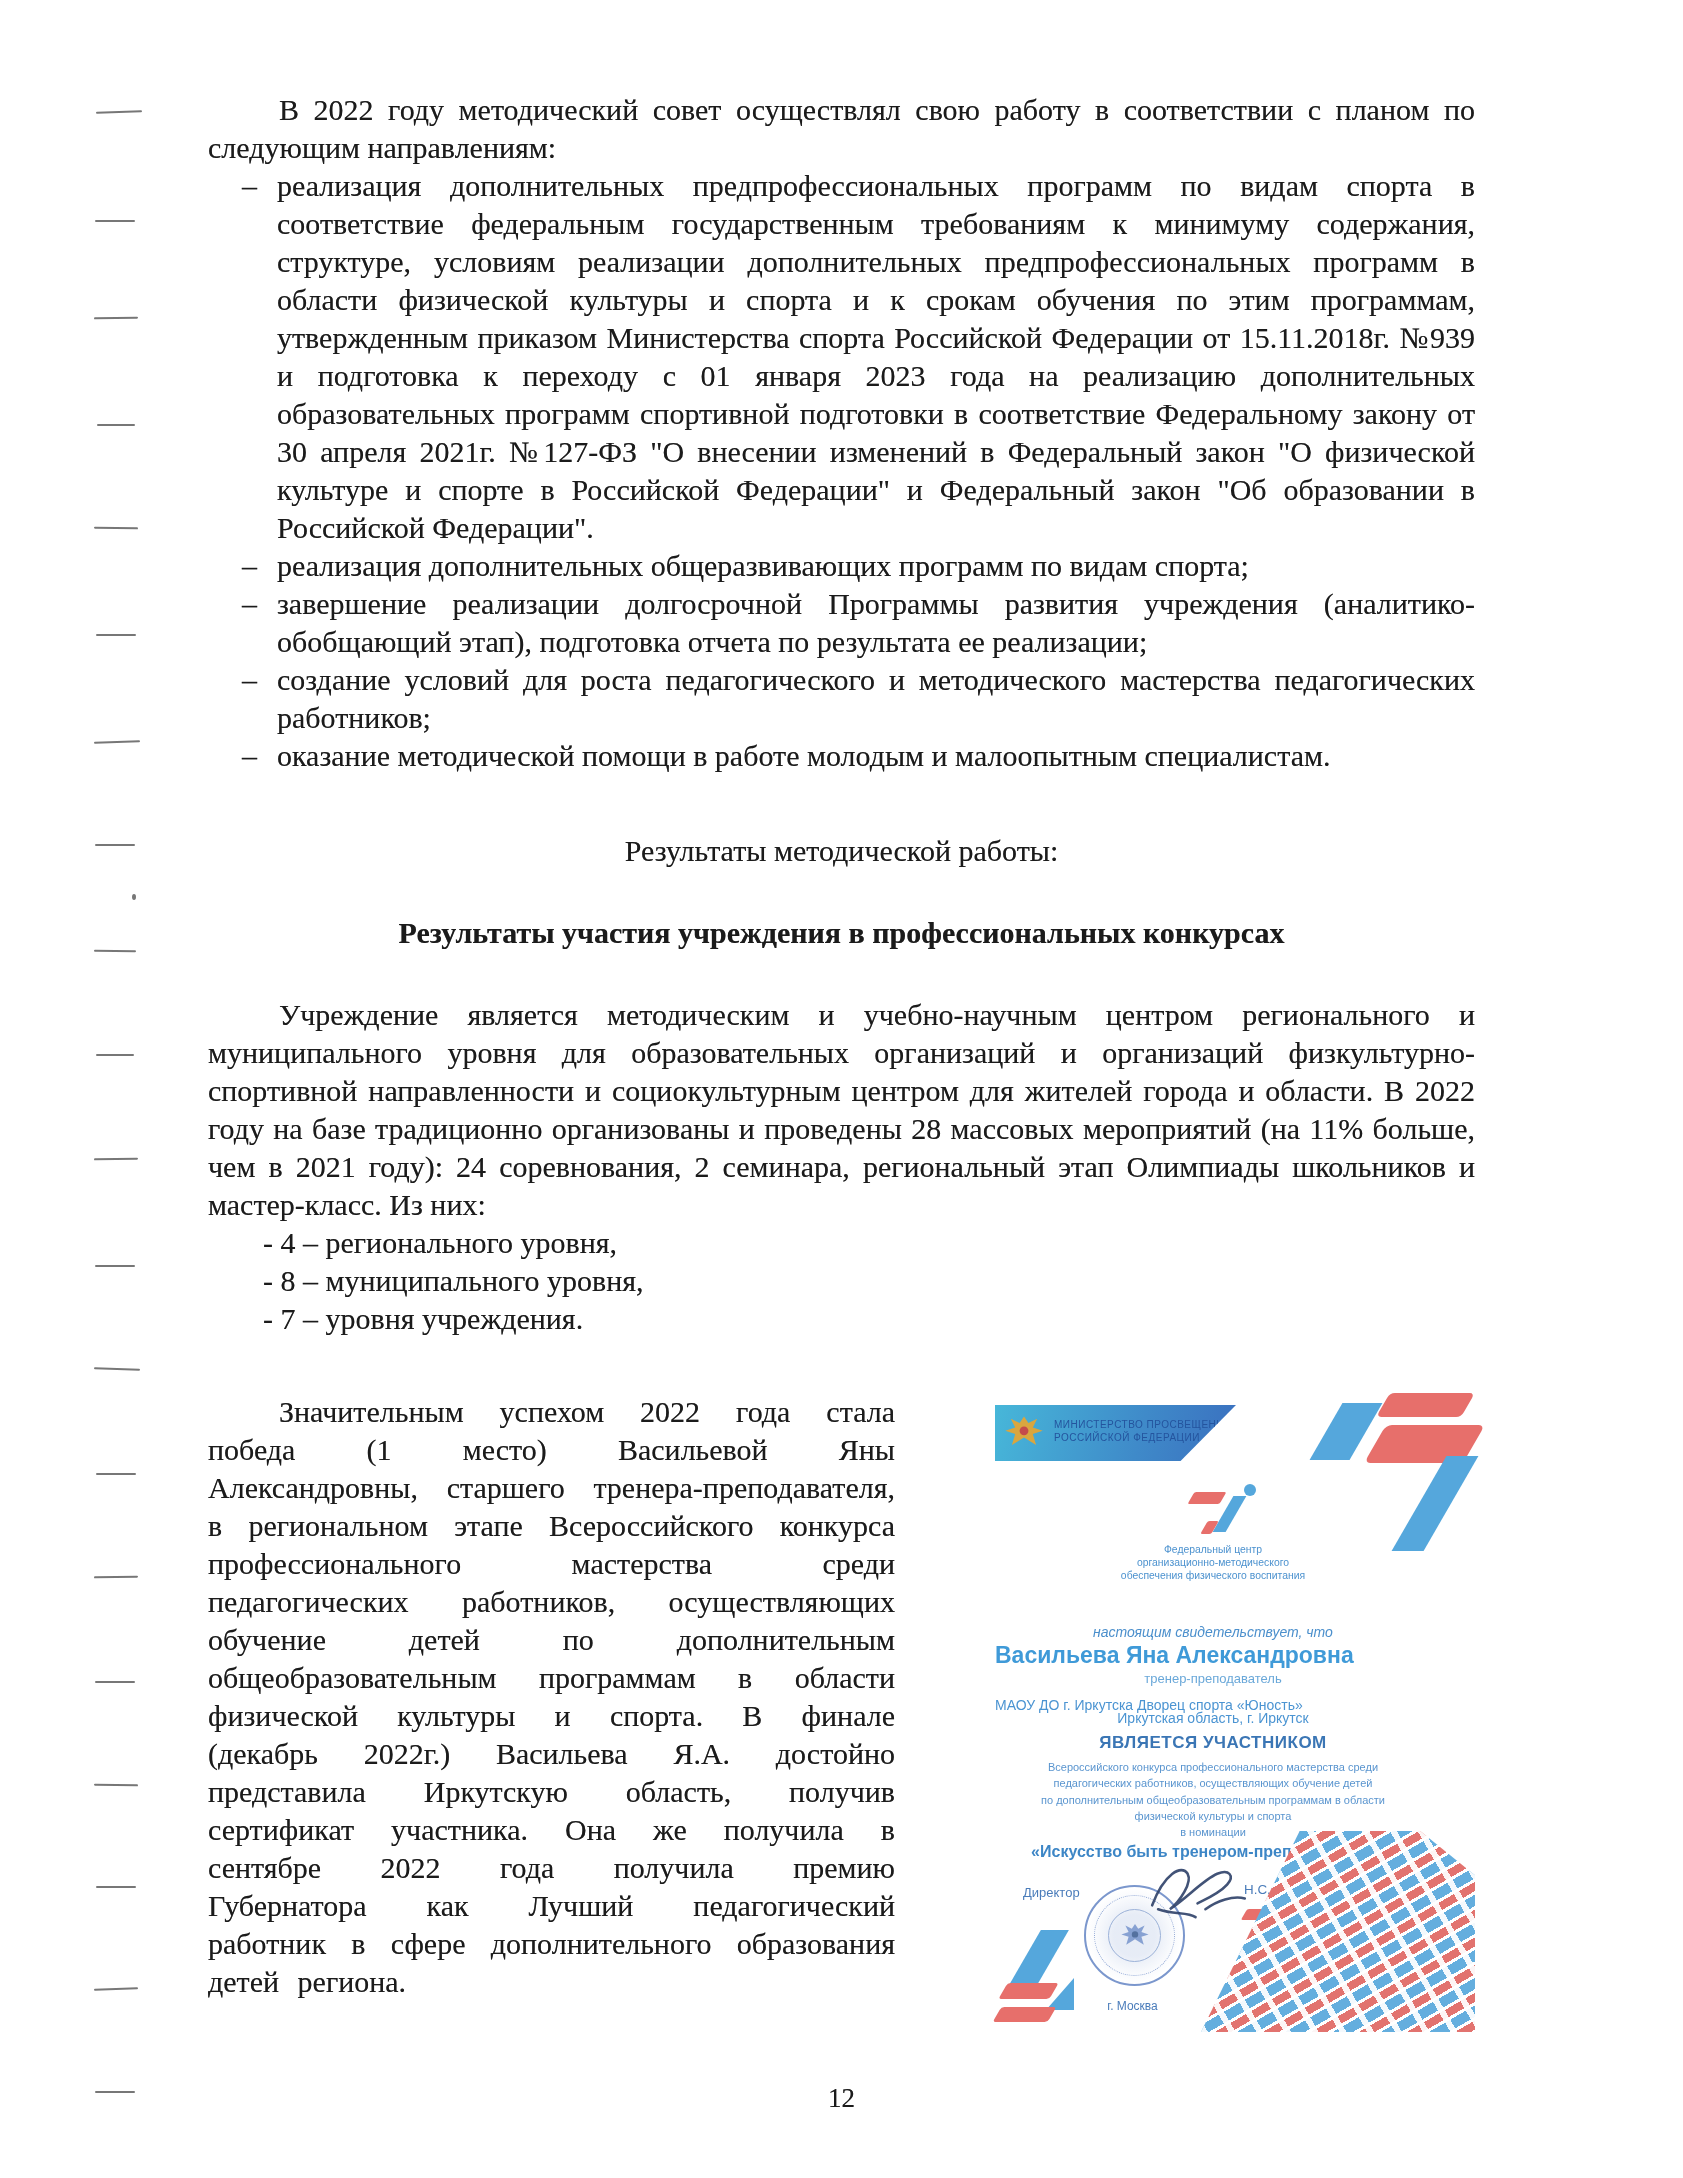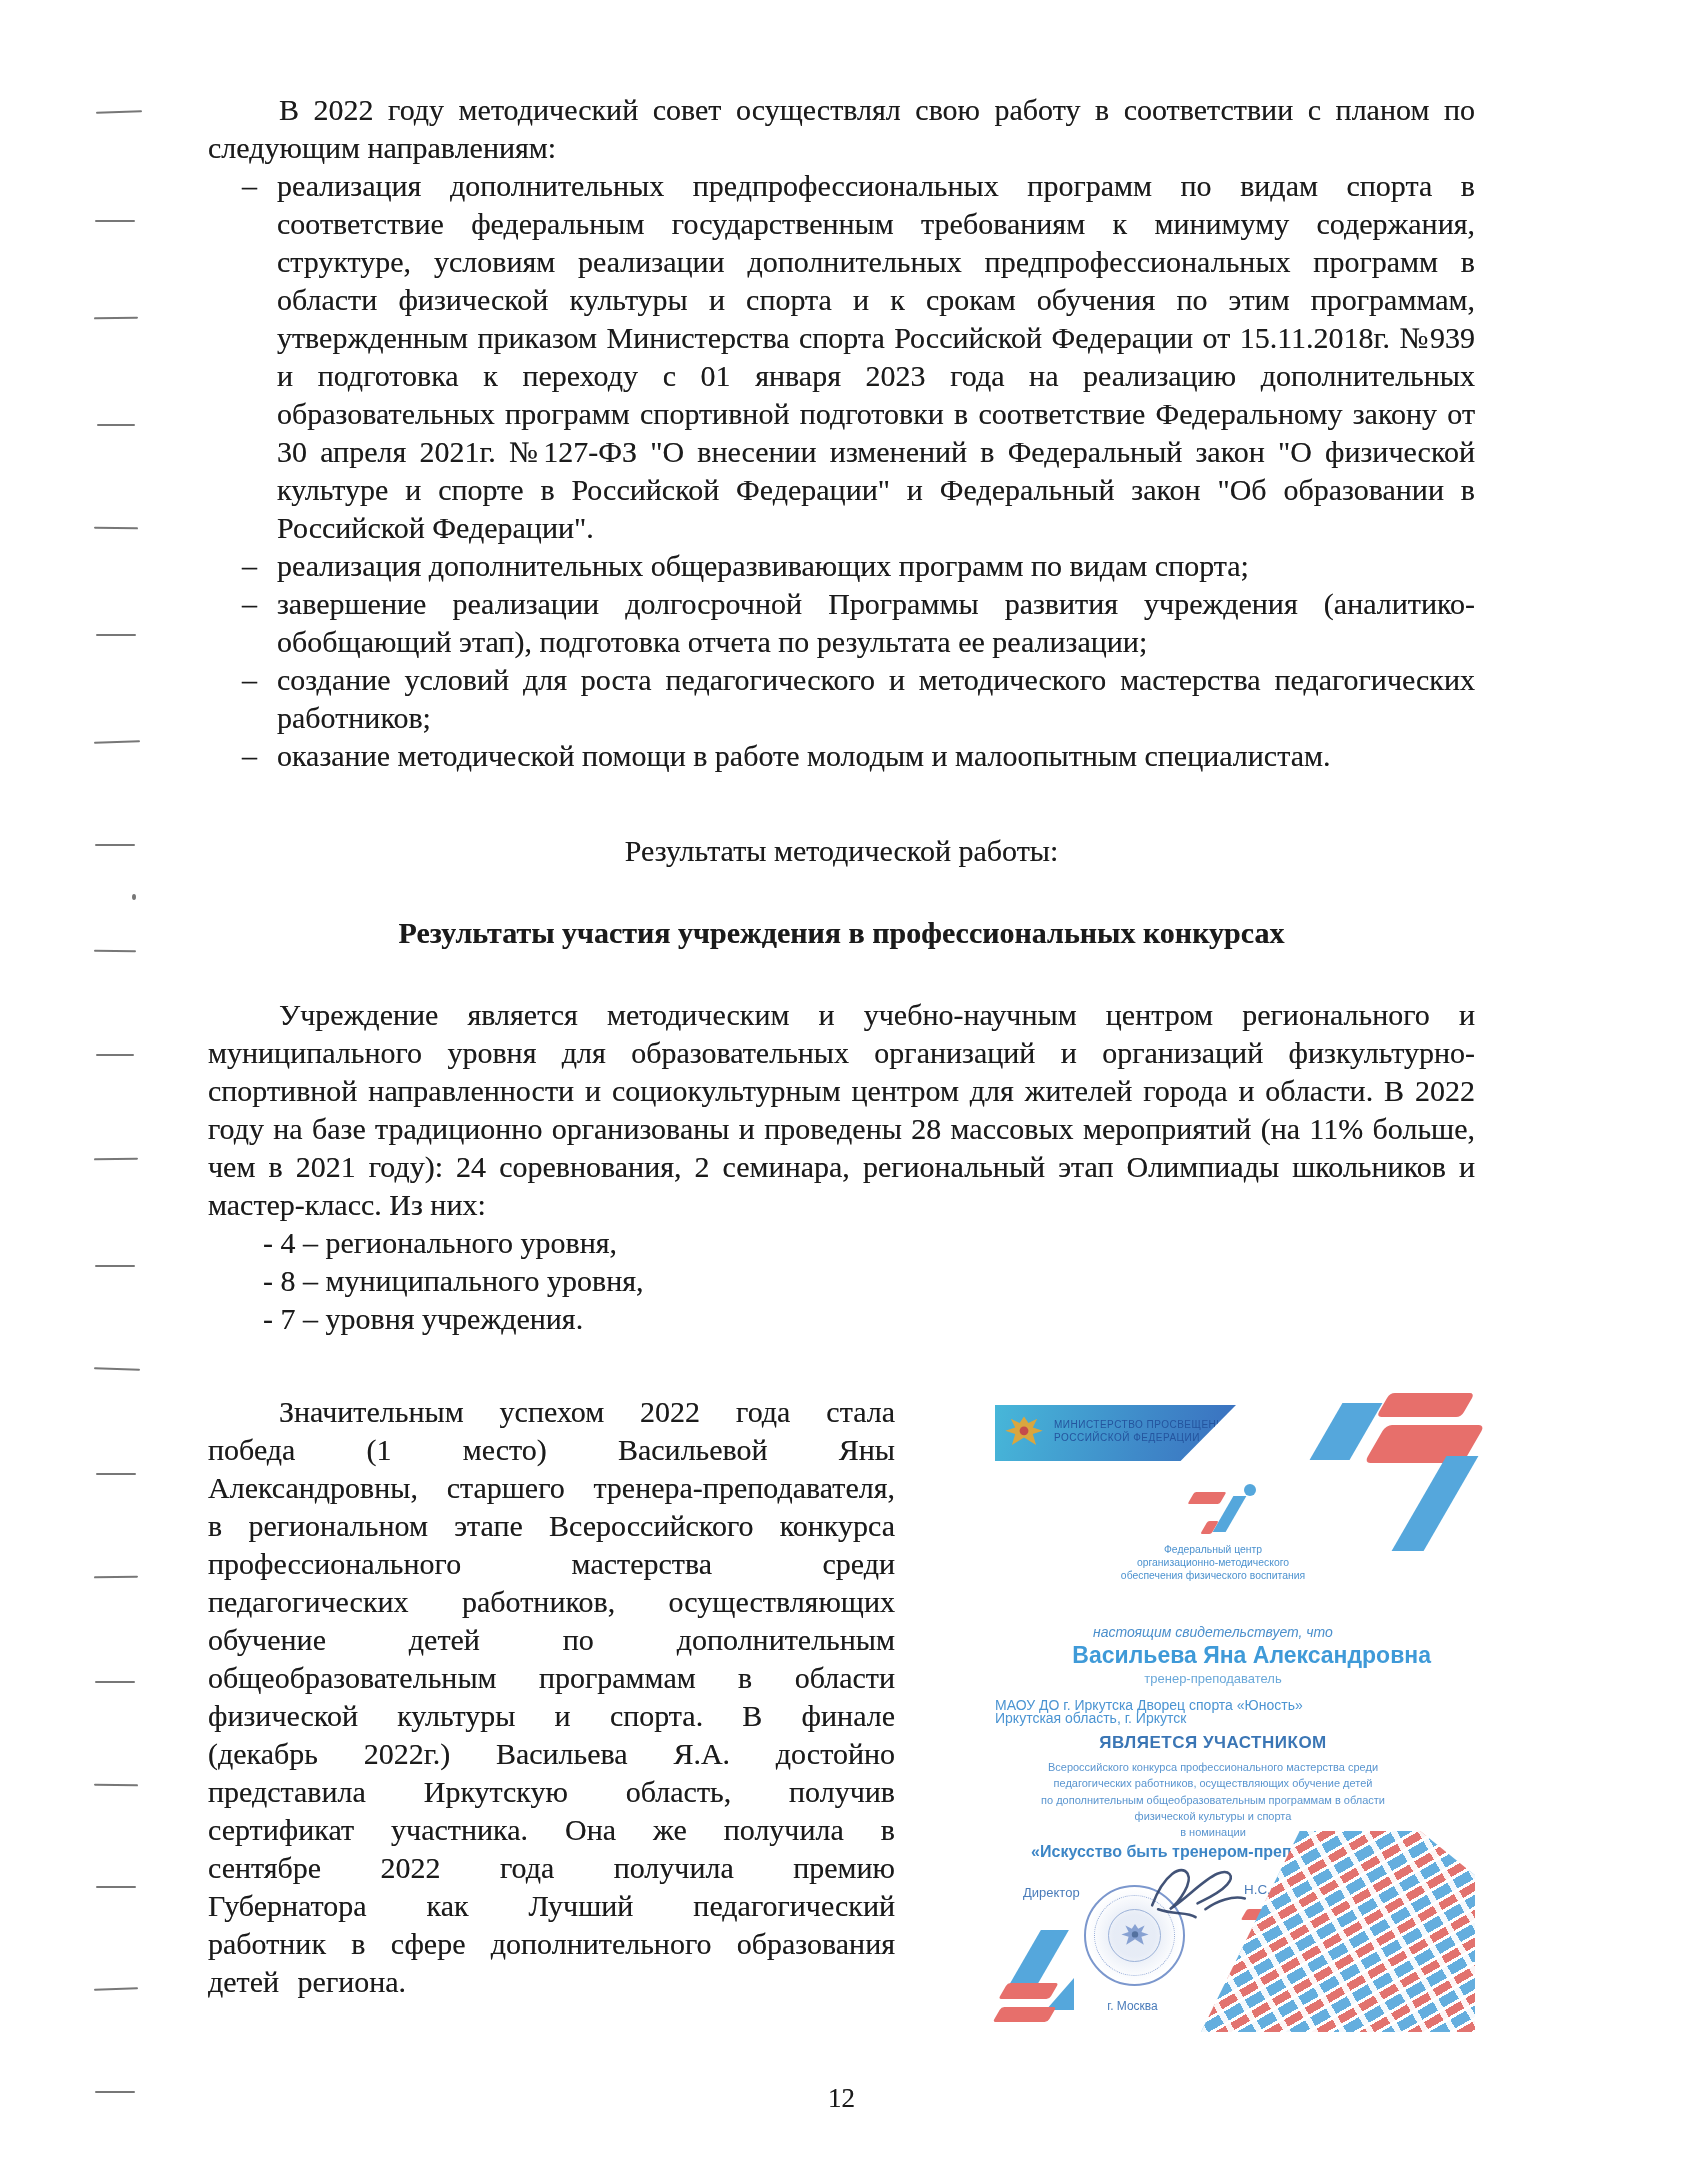--- a/index.html
+++ b/index.html
@@ -36,27 +36,27 @@
   
   .logo-tr{position:absolute;left:329px;top:0;width:151px;height:158px;}
   
   .logo-c{position:absolute;left:194px;top:91px;width:71px;height:53px;}
   .fed-lines{position:absolute;left:0;top:150px;width:436px;text-align:center;
         font-size:10.4px;line-height:13px;color:#4c92cf;filter:blur(0.4px);}
   .cert-title{position:absolute;left:0;top:188px;width:436px;text-align:center;
         font-size:34px;font-weight:700;letter-spacing:1px;color:#4295d3;filter:blur(0.2px);}
   .cert-sub{position:absolute;left:0;top:231px;width:436px;text-align:center;
         font-style:italic;font-size:14px;color:#4b8fcc;filter:blur(0.4px);}
-  .cert-name{position:absolute;left:0;top:249px;width:436px;text-align:right;
+  .cert-name{position:absolute;left:0;top:249px;width:436px;text-align:left;
         font-size:23px;font-weight:600;color:#3f9ad8;}
   .cert-role{position:absolute;left:0;top:278px;width:436px;text-align:center;
         font-size:13px;color:#6aa8d9;filter:blur(0.5px);}
   .cert-org{position:absolute;left:0;top:304px;width:436px;
         font-size:14px;font-weight:400;color:#4b94d2;filter:blur(0.3px);}
-  .cert-loc{position:absolute;left:0;top:317px;width:436px;
+  .cert-loc{position:absolute;left:0;top:317px;width:436px;text-align:center;
         font-size:14px;color:#4b94d2;filter:blur(0.3px);}
   .cert-status{position:absolute;left:0;top:340px;width:436px;text-align:center;
         font-size:17px;font-weight:700;letter-spacing:0.5px;color:#3b76b5;}
   .cert-desc{position:absolute;left:0;top:366px;width:436px;text-align:center;
         font-size:11px;line-height:16.3px;color:#5a95cf;filter:blur(0.4px);}
   .cert-nom{position:absolute;left:0;top:450px;width:436px;text-align:center;
         font-size:16px;font-weight:600;color:#3d86c6;filter:blur(0.2px);}
   .cert-director{position:absolute;left:28px;top:492px;font-size:13px;color:#4a7cba;filter:blur(0.5px);}
   .cert-dirname{position:absolute;left:249px;top:489px;font-size:13.4px;color:#4a7cba;filter:blur(0.4px);}
   .cert-city{position:absolute;left:89px;top:606px;width:97px;text-align:center;

